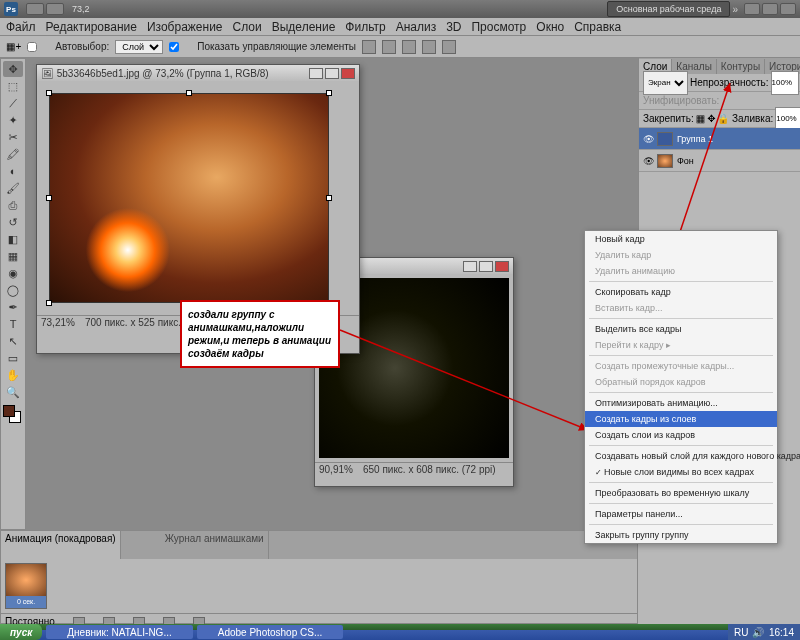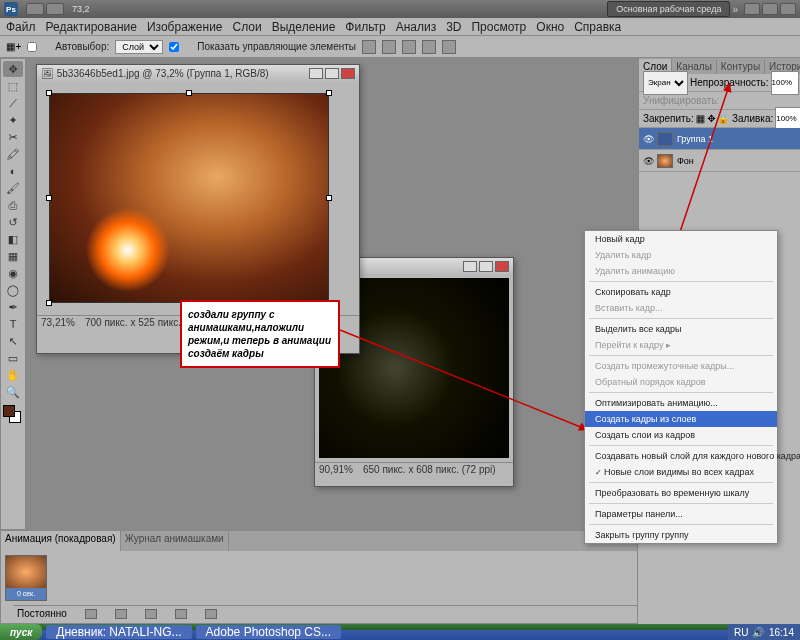--- a/index.html
+++ b/index.html
@@ -57,30 +57,30 @@
 .img-thumb { background: radial-gradient(#fa6, #742);}
 .layer-name { font-size: 9px;}
 .callout { position: absolute; left: 180px; top: 300px; width: 160px; background: #fff; border: 2px solid #c00; padding: 6px; font-size: 10px; font-weight: bold; font-style: italic; color: #000; z-index: 55; line-height: 1.3;}
 .context-menu { position: absolute; right: 22px; top: 230px; width: 194px; background: #f4f4f4; border: 1px solid #888; box-shadow: 2px 2px 6px rgba(0,0,0,0.3); z-index: 60;}
 .cm-item { padding: 3px 10px; font-size: 9px; color: #222; cursor: default; white-space: nowrap;}
 .cm-item.disabled { color: #999;}
 .cm-item.hl { background: #3a6acc; color: #fff;}
 .cm-item.check::before { content: "✓ "; font-size: 8px;}
 .cm-sep { height: 1px; background: #ccc; margin: 2px 4px;}
 .anim-panel { position: absolute; left: 0; right: 162px; bottom: 16px; height: 94px; background: #b8b8b8; border: 1px solid #888;}
-.anim-tabs { height: 20px; background: #a0a0a0; display: flex; font-size: 8px;}
+.anim-tabs { height: 28px; background: #a0a0a0; display: flex; font-size: 8px; gap: 40px;}
 .anim-content { display: flex; padding: 4px; gap: 4px;}
 .frame { width: 42px; border: 1px solid #666;}
 .frame-img { width: 40px; height: 32px; background: radial-gradient(#fa6, #742);}
 .frame-label { height: 12px; background: #5a7eba; color: #fff; font-size: 7px; text-align: center; line-height: 12px;}
-.anim-ctrl { height: 16px; border-top: 1px solid #888; display: flex; align-items: center; padding: 0 4px; gap: 18px; font-size: 8px; margin-left: 12px;}
+.anim-ctrl { height: 16px; border-top: 1px solid #888; display: flex; align-items: center; padding: 0 4px; gap: 18px; font-size: 8px;}
 .play-btn { width: 12px; height: 10px; background: #999; border: 1px solid #666;}
 .taskbar { position: absolute; bottom: 0; left: 0; right: 0; height: 16px; background: linear-gradient(#3a7a3a, #2a5a2a 40%, #385aaa 40%, #284a9a); display: flex; align-items: center;}
 .start-btn { height: 16px; padding: 0 10px; background: linear-gradient(#5aaa5a,#3a7a3a); color: #fff; font-style: italic; font-weight: bold; font-size: 10px; display: flex; align-items: center; border-radius: 0 6px 6px 0;}
-.task-item { height: 14px; margin-left: 4px; padding: 0 10px; background: #4a6aba; color: #fff; font-size: 12px; display: flex; align-items: center; border-radius: 2px;}
+.task-item { height: 14px; margin-left: 4px; padding: 0 21px; background: #4a6aba; color: #fff; font-size: 10px; display: flex; align-items: center; border-radius: 2px;}
 .tray { margin-left: auto; padding: 0 6px; color: #fff; font-size: 8px; display: flex; align-items: center; gap: 4px; background: #3a5a9a; height: 16px;}
 svg.arrows { position: absolute; top: 0; left: 0; width: 800px; height: 640px; pointer-events: none; z-index: 45;}
 </style>
 </head>
 <body>
 
 <div class="topbar">
   <div class="ps-logo">Ps</div>
   <div class="top-btns">
     <div class="top-btn"></div>

